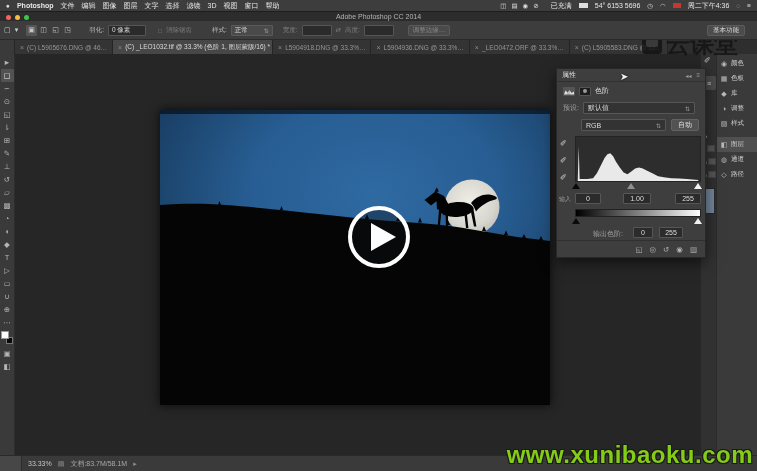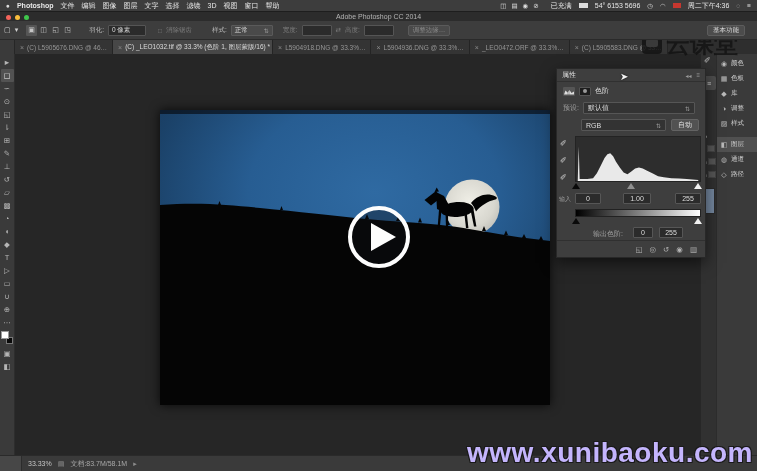--- a/index.html
+++ b/index.html
@@ -139,22 +139,22 @@
   .dock-item.sel { background:#505050; }
   .dock-div { height:6px; }
   
   .statusbar { position:absolute; left:0; top:455px; width:757px; height:16px;
     background:#3a3a3a; border-top:1px solid #2a2a2a; z-index:18; display:flex;
     align-items:center; font-size:7px; color:#a8a8a8; }
   .sb-corner { width:22px; height:15px; background:#474747; border-right:1px solid #2c2c2c; margin-right:6px; }
   .statusbar .zoomval { color:#c5c5c5; }
   .sb-ico { margin:0 6px; color:#8d8d8d; }
   
-  .wm-site { position:absolute; right:4px; bottom:2px; z-index:50; font-size:28px;
-    font-weight:bold; letter-spacing:0.5px; color:#c4b5fd;
+  .wm-site { position:absolute; right:4px; bottom:2px; z-index:50; font-size:24px;
+    font-weight:bold; letter-spacing:0.5px; color:#84cc16;
     text-shadow:1px 1px 0 #1a1a1a, -1px -1px 0 #1a1a1a, 1px -1px 0 #1a1a1a, -1px 1px 0 #1a1a1a; }
   .wm-course { position:absolute; left:642px; top:28px; z-index:26; display:flex; align-items:center;
     gap:4px; color:rgba(18,18,18,0.82); font-size:24px; font-weight:bold; }
   .wm-logo { width:20px; height:20px; border-radius:4px; background:rgba(18,18,18,0.82); position:relative; }
   .wm-logo::after { content:""; position:absolute; left:4px; top:5px; width:12px; height:8px;
     border-radius:2px; background:#3a3a3a; }
   .cursor { position:absolute; left:620px; top:71px; z-index:45; color:#f2f2f2; font-size:10px;
     text-shadow:0 0 2px #000; }
 </style>
 </head>

